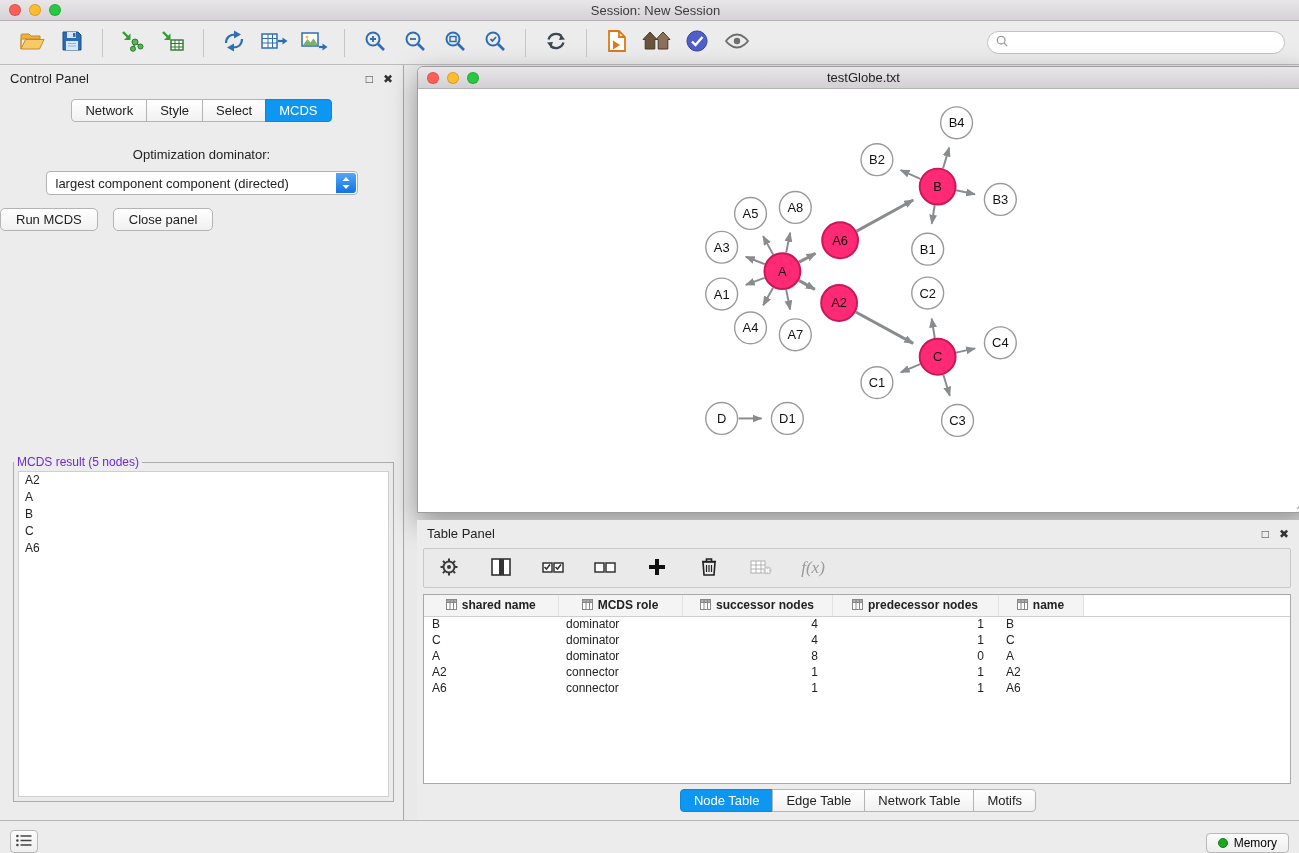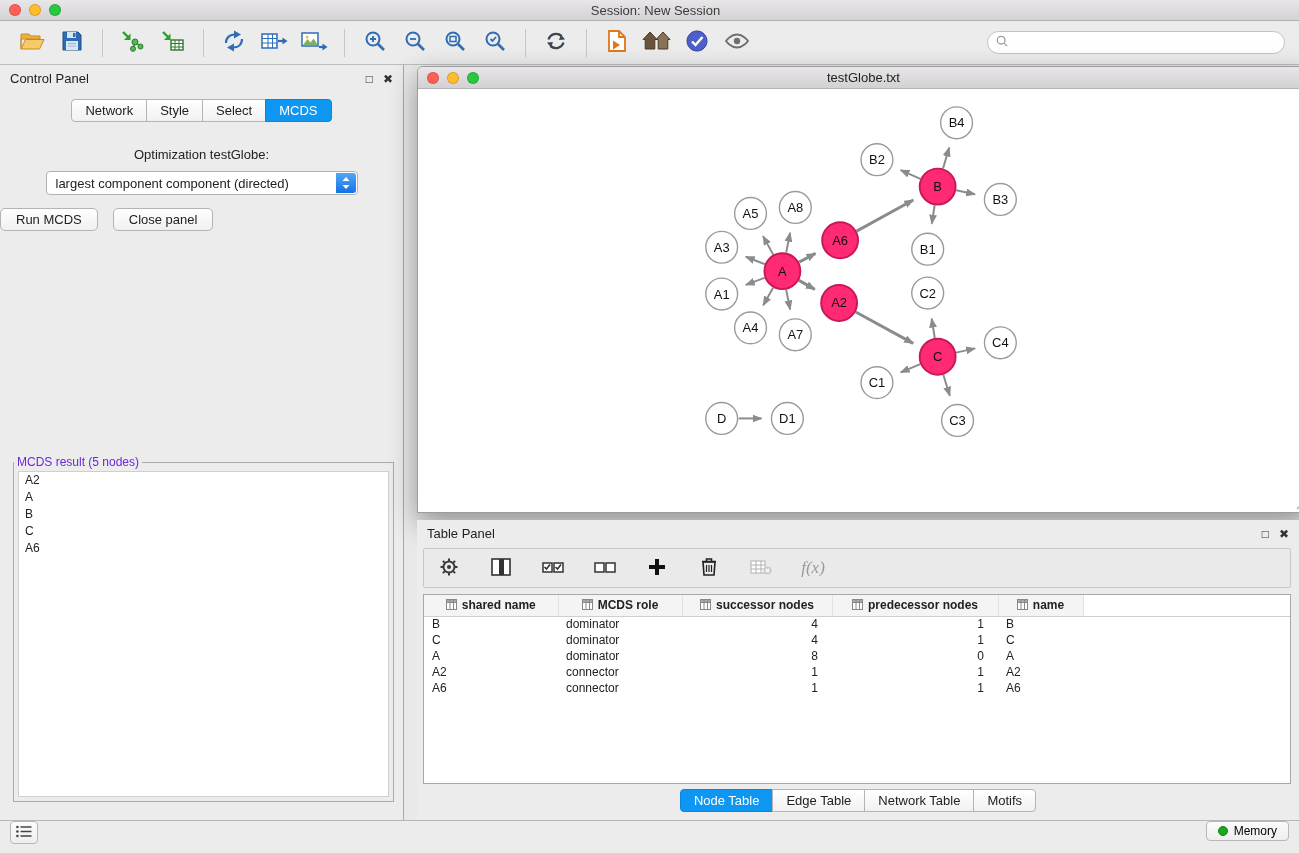--- a/index.html
+++ b/index.html
@@ -112,21 +112,21 @@
   }
   table.data th .hdr-ico { display: inline-block; vertical-align: -1px; margin-right: 5px; }
   table.data th.filler { background: #fff; border-right: none; }
   table.data td { height: 16px; padding: 0 8px; white-space: nowrap; overflow: hidden; }
   table.data td.num { text-align: right; padding-right: 14px; }
   .tp-tabs { position: absolute; left: 0; right: 0; bottom: 8px; display: flex; justify-content: center; }
   
   .statusbar {
     position: absolute; left: 0; right: 0; bottom: 0; height: 33px;
     background: #ececec; border-top: 1px solid #b6b6b6;
-    display: flex; align-items: flex-start; padding: 0 10px;
+    display: flex; align-items: flex-end; padding: 0 10px;
   }
   .status-left-btn { width: 28px; height: 23px; border: 1px solid #b8b8b8; border-radius: 4px;
     background: linear-gradient(#fcfcfc,#eee); display:flex; align-items:center; justify-content:center; }
   .memory-btn { margin-left: auto; display: flex; align-items: center; gap: 6px;
     border: 1px solid #b8b8b8; border-radius: 4px; background: linear-gradient(#fcfcfc,#eee);
     padding: 2px 11px; font-size: 12px; }
   .memory-dot { width: 10px; height: 10px; border-radius: 50%; background: #1ca81c; border: 1px solid #128012; }
 </style>
 </head>
 <body>
@@ -287,21 +287,21 @@
         <span class="win-btn">□</span>
         <span class="win-btn">✖</span>
       </span>
     </div>
     <div class="seg-tabs cp-tabs">
         <button class="seg-tab">Network</button>
         <button class="seg-tab">Style</button>
         <button class="seg-tab">Select</button>
         <button class="seg-tab active">MCDS</button>
       </div>
-    <div class="opt-label">Optimization testGlobe:</div>
+    <div class="opt-label">Optimization dominator:</div>
     <div class="dropdown">
       <span>largest component component (directed)</span>
       <span class="stepper">
           <svg width="10" height="14" viewBox="0 0 10 14">
             <path d="M5 1l3.5 4h-7z" fill="#fff"></path>
             <path d="M5 13L1.5 9h7z" fill="#fff"></path>
           </svg>
         </span>
     </div>
     <div class="btn-row">

